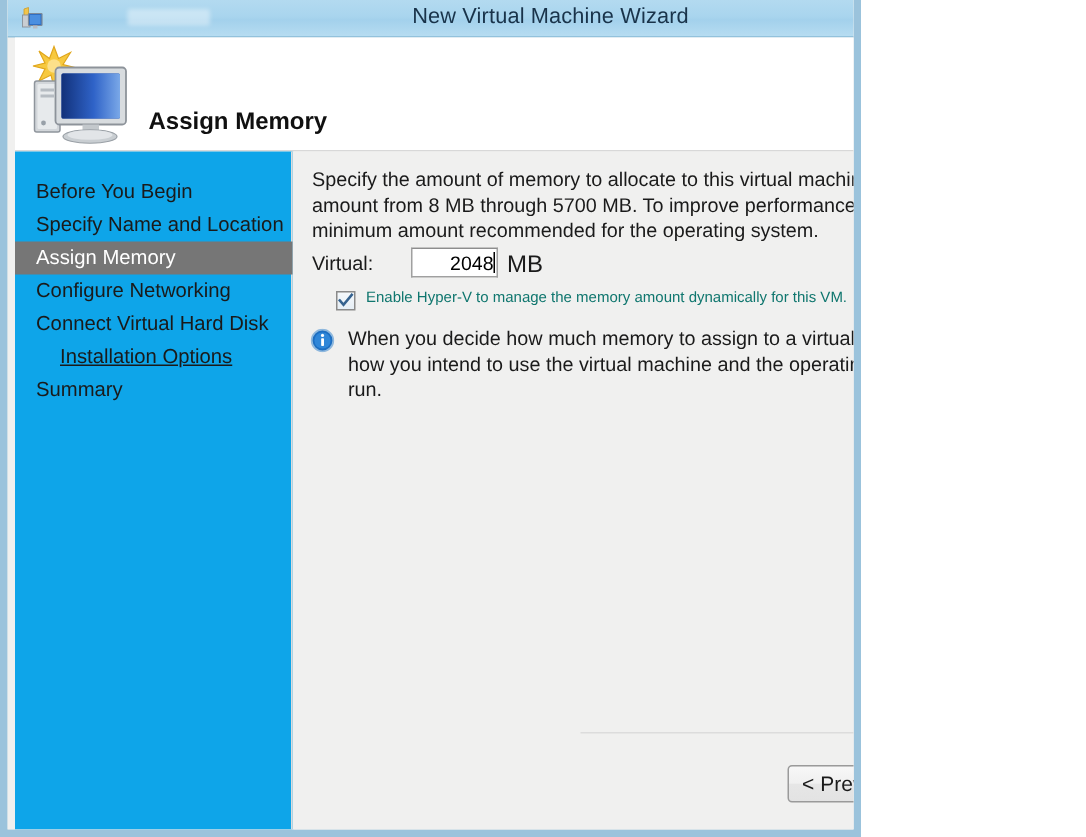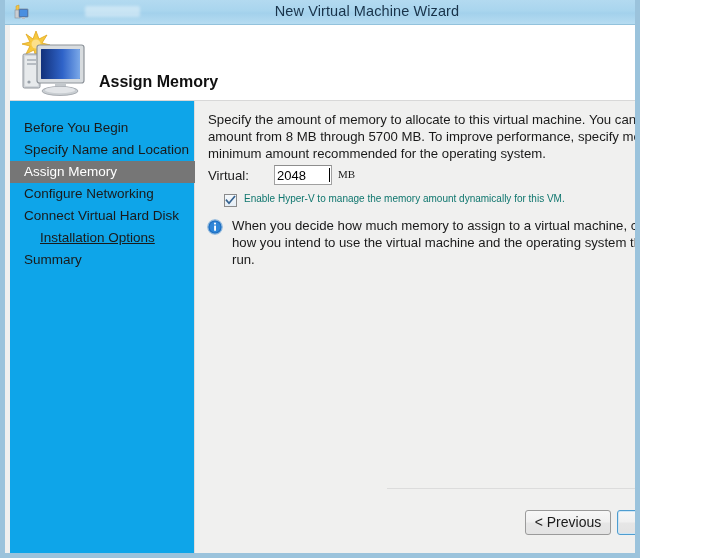--- a/index.html
+++ b/index.html
@@ -11,21 +11,21 @@
     width: 724px;
     height: 558px;
     overflow: hidden;
     font-family: "Liberation Sans", sans-serif;
   }
 
   
   #window {
     position: absolute;
     left: 0; top: 0;
-    width: 640px;
+    width: 574px;
     height: 558px;
     box-sizing: border-box;
     background: #eef0ef;
     border: 1px solid #9bc3dc;
     border-left-width: 5px;
     border-right-width: 5px;
     border-bottom-width: 5px;
     border-top-width: 0px;
     overflow: hidden;
   }
@@ -183,36 +183,36 @@
     left: 66px; top: 0;
     width: 58px;
     height: 20px;
     box-sizing: border-box;
     background: #ffffff;
     border: 1px solid #a0a0a0;
     border-top-color: #8d8d8d;
     font-size: 13px;
     font-family: "Liberation Sans", sans-serif;
     color: #000000;
-    text-align: left;
+    text-align: right;
     padding: 0 2px 0 2px;
     line-height: 18px;
   }
   #memory-caret {
     position: absolute;
     left: 121px; top: 3px;
     width: 1px; height: 14px;
     background: #000000;
   }
   #memory-unit {
     position: absolute;
     left: 130px; top: 3px;
-    font-size: 11px;
-    color: #1a1a1a;
-    font-family: Liberation Serif, serif;
+    font-size: 16px;
+    color: #1a1a1a;
+    font-family: Liberation Sans, sans-serif;
   }
 
   
   #checkbox-row {
     position: absolute;
     left: 28px; top: 92px;
     height: 18px;
   }
   #dynamic-checkbox {
     position: absolute;

